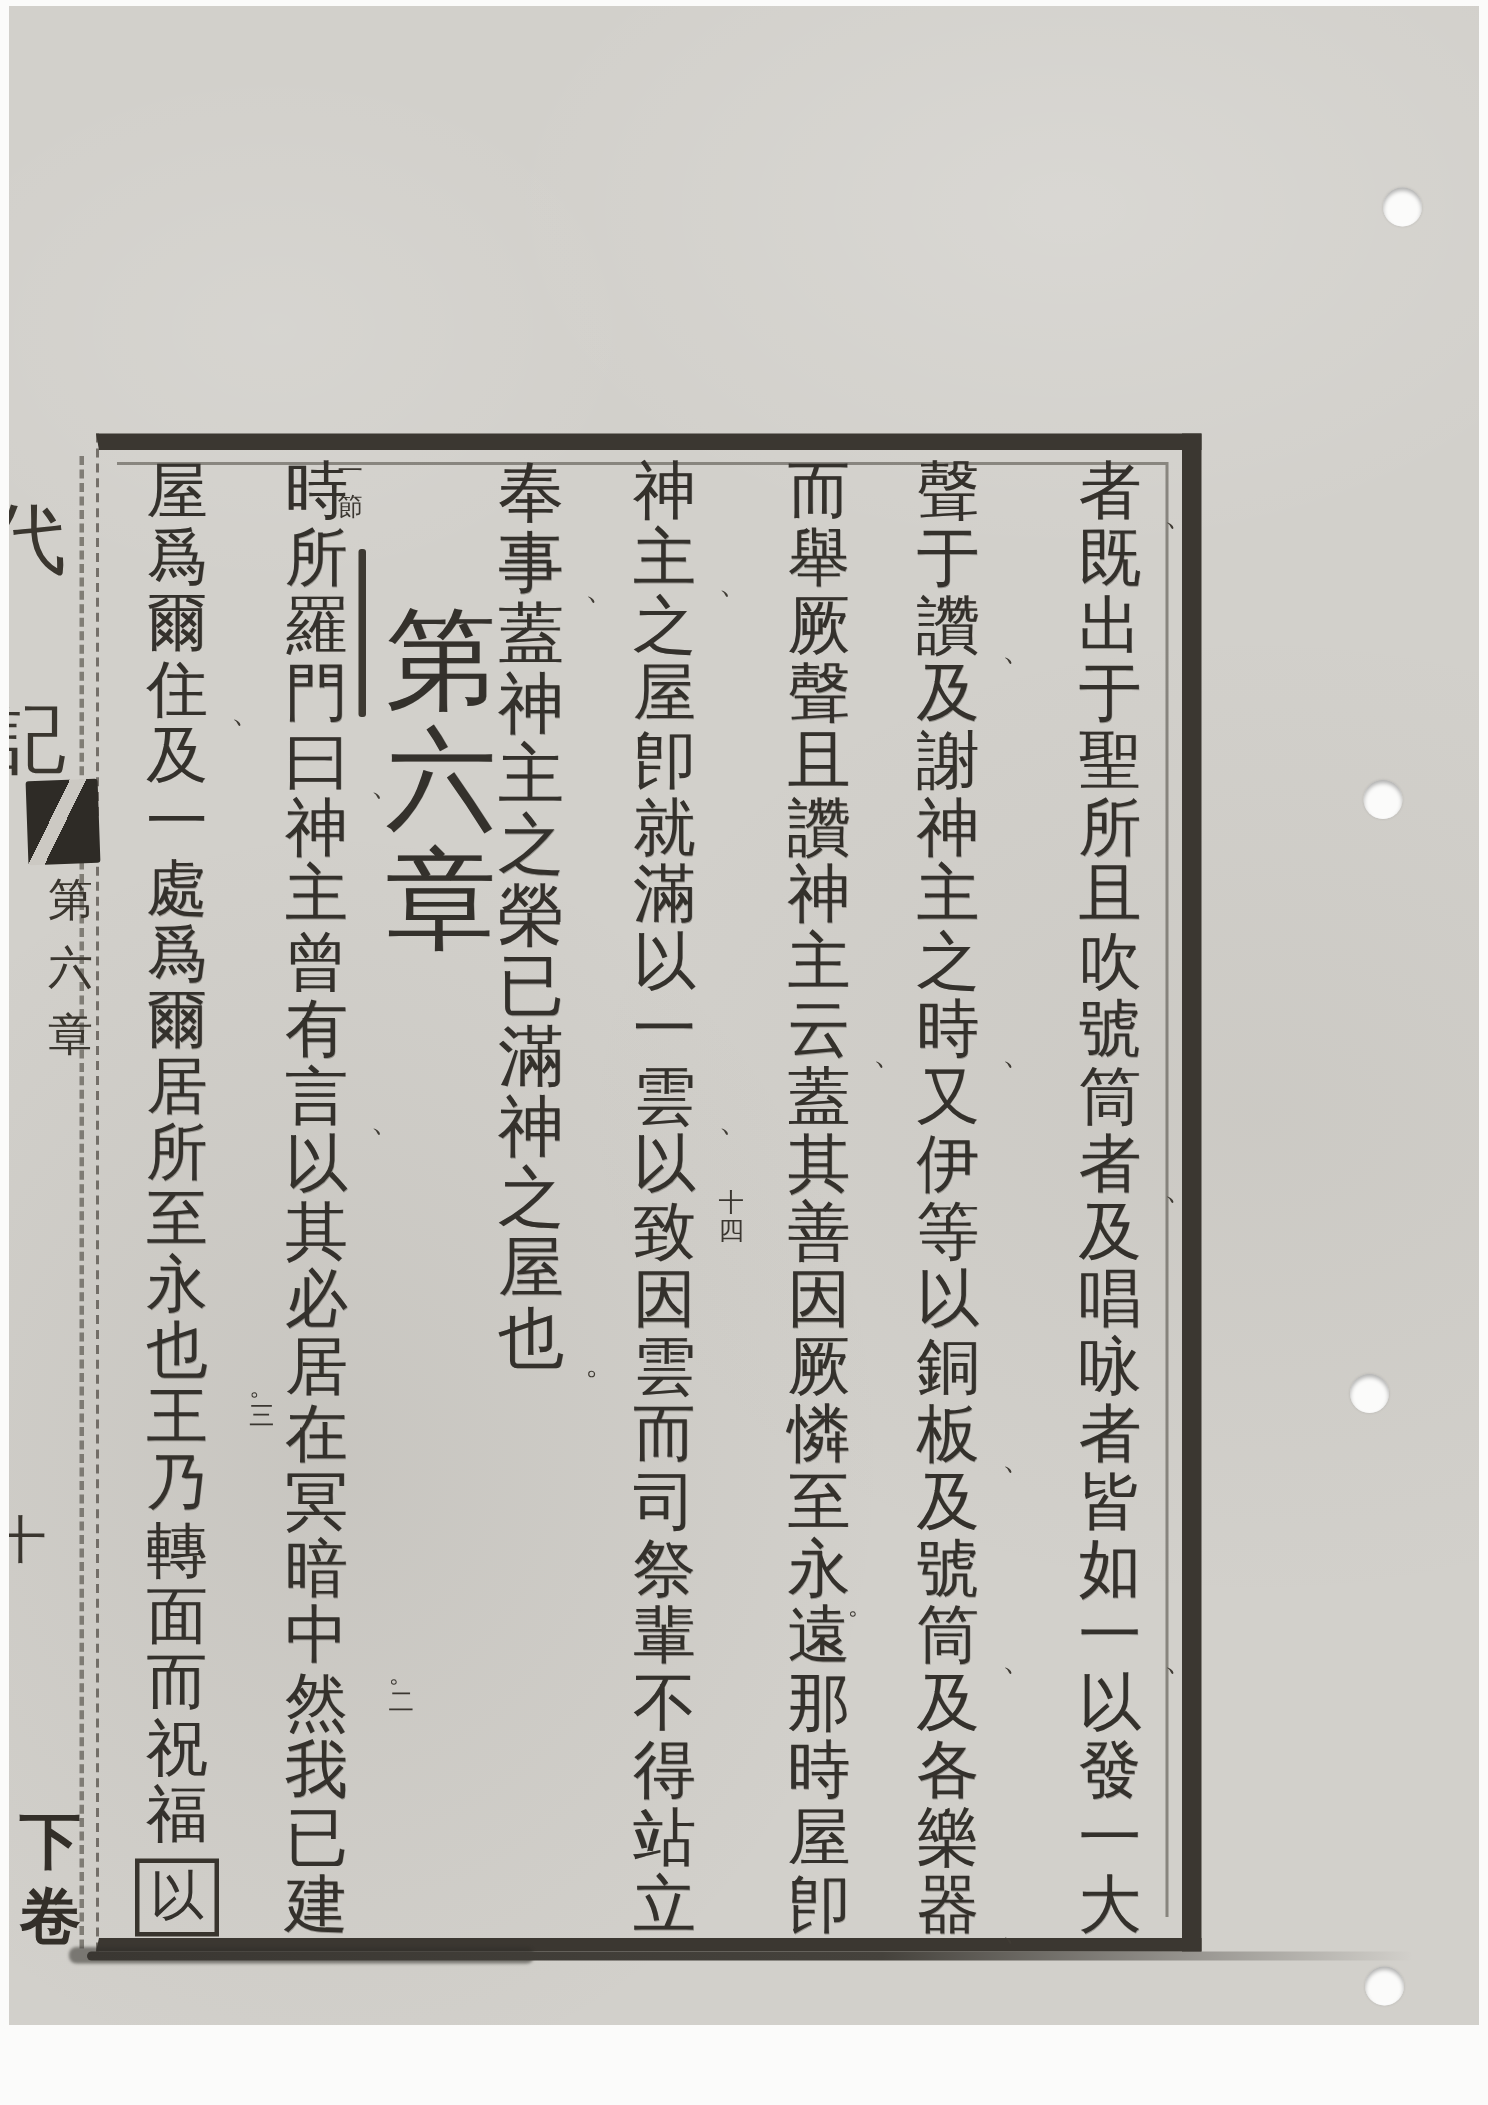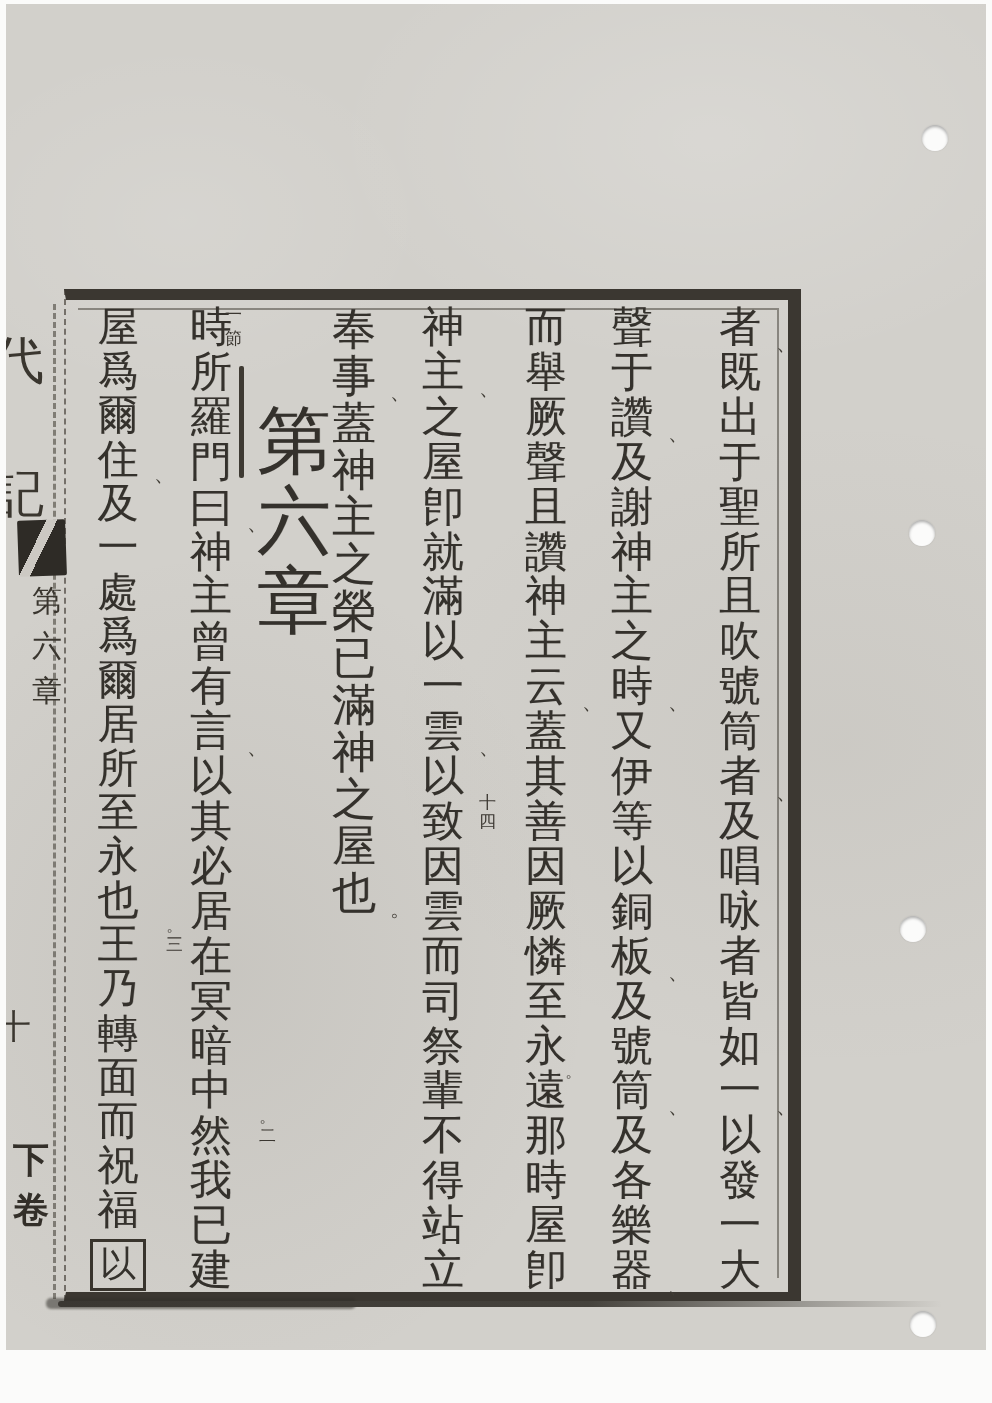--- a/index.html
+++ b/index.html
@@ -47,21 +47,21 @@
   .verse-rule{position:absolute;width:5px;background:#3e3a33;border-radius:2px;}
   
   .spine-title{position:absolute;left:-14px;top:290px;width:56px;font-size:52px;
     line-height:133px;word-break:break-all;color:#3a362f;}
   .fishtail{position:absolute;left:12px;top:516px;width:48px;height:56px;
     background:linear-gradient(118deg,#2e2b26 38%,#ccc9c3 38%,#ccc9c3 52%,#2e2b26 52%);
     transform:rotate(-2deg);border-radius:2px;}
   .spine-section{position:absolute;left:26px;top:574px;width:36px;font-size:30px;
     line-height:45px;word-break:break-all;color:#3a362f;}
   .spine-page{position:absolute;left:-9px;top:1000px;font-size:34px;color:#3a362f;}
-  .spine-volume{position:absolute;left:7px;top:1130px;width:46px;font-size:36px;
+  .spine-volume{position:absolute;left:7px;top:1198px;width:46px;font-size:41px;
     line-height:50px;word-break:break-all;color:#332f29;font-weight:bold;}
   .gutter-line{position:absolute;left:47px;top:300px;width:0;height:995px;
     border-left:3px dashed rgba(60,56,48,0.55);}
   
   .bottom-line{position:absolute;left:52px;top:1297px;width:884px;height:6px;
     background:linear-gradient(to right,#3a3732 0%,#45423c 60%,rgba(69,66,60,0) 100%);
     border-radius:3px;}
   .bottom-smudge{position:absolute;left:40px;top:1294px;width:310px;height:11px;
     background:rgba(50,47,42,0.55);border-radius:5px;filter:blur(1px);}
   

